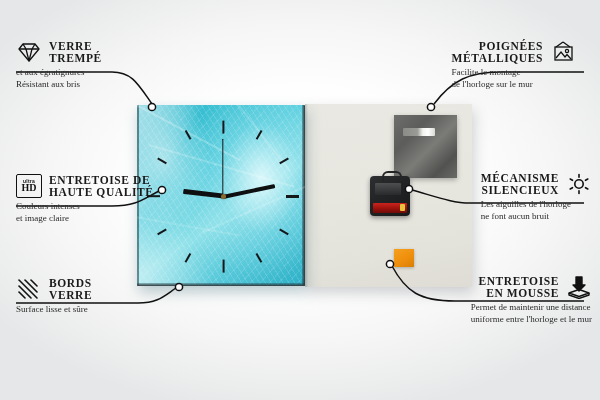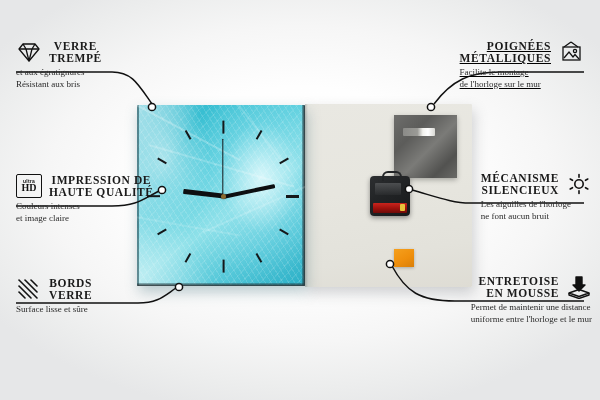--- a/index.html
+++ b/index.html
@@ -114,40 +114,39 @@
   #lines{position:absolute;left:0;top:0;width:600px;height:400px;pointer-events:none;}
   
   .callout{position:absolute;}
   .callout .head{display:flex;align-items:center;gap:7px;}
   .callout.right .head{flex-direction:row;justify-content:flex-end;}
   .titles{display:flex;flex-direction:column;line-height:1.05;}
   .titles span{
     font-family:"Liberation Serif",serif;
     font-weight:bold;font-size:11.5px;letter-spacing:.6px;color:#1a1a1a;
     white-space:nowrap;
-    text-align:center;
   }
   .callout.right .titles span{text-align:right;}
   .desc{
     font-family:"Liberation Serif",serif;
     font-size:9px;line-height:1.28;color:#2a2a2a;margin-top:3px;white-space:nowrap;
   }
   .callout.right .desc{text-align:left;}
   .ico{width:26px;height:24px;flex:0 0 26px;display:block;}
   .hdicon{
     width:24px;height:22px;flex:0 0 24px;border:1.6px solid #111;border-radius:2px;
     display:flex;flex-direction:column;align-items:center;justify-content:center;line-height:1;
   }
   .hdicon b{font-family:"Liberation Sans",sans-serif;font-size:5px;font-weight:bold;letter-spacing:.2px;color:#111;}
   .hdicon i{font-family:Liberation Serif, serif;font-style:normal;font-size:10px;font-weight:bold;color:#111;margin-top:-1px;}
   
   #c-verre{left:16px;top:40px;}
   #c-impression{left:16px;top:174px;}
   #c-bords{left:16px;top:277px;}
-  #c-poignees{right:16px;top:40px;text-decoration:underline;}
+  #c-poignees{right:24px;top:40px;}
   #c-mecanisme{right:8px;top:172px;}
   #c-entretoise{right:8px;top:275px;}
 </style>
 </head>
 <body>
 
 <div id="stage">
 
   <div id="product">
 
@@ -237,21 +236,21 @@
     </div>
   </div>
 
   <div class="callout left" id="c-impression">
     <div class="head">
       <div class="hdicon">
         <b>ultra</b>
         <i>HD</i>
       </div>
       <div class="titles">
-        <span>IMPRESSION DE</span>
+        <span>ENTRETOISE DE</span>
         <span>HAUTE QUALITÉ</span>
       </div>
     </div>
     <div class="desc">
       <div>Couleurs intenses</div>
       <div>et image claire</div>
     </div>
   </div>
 
   <div class="callout left" id="c-bords">

